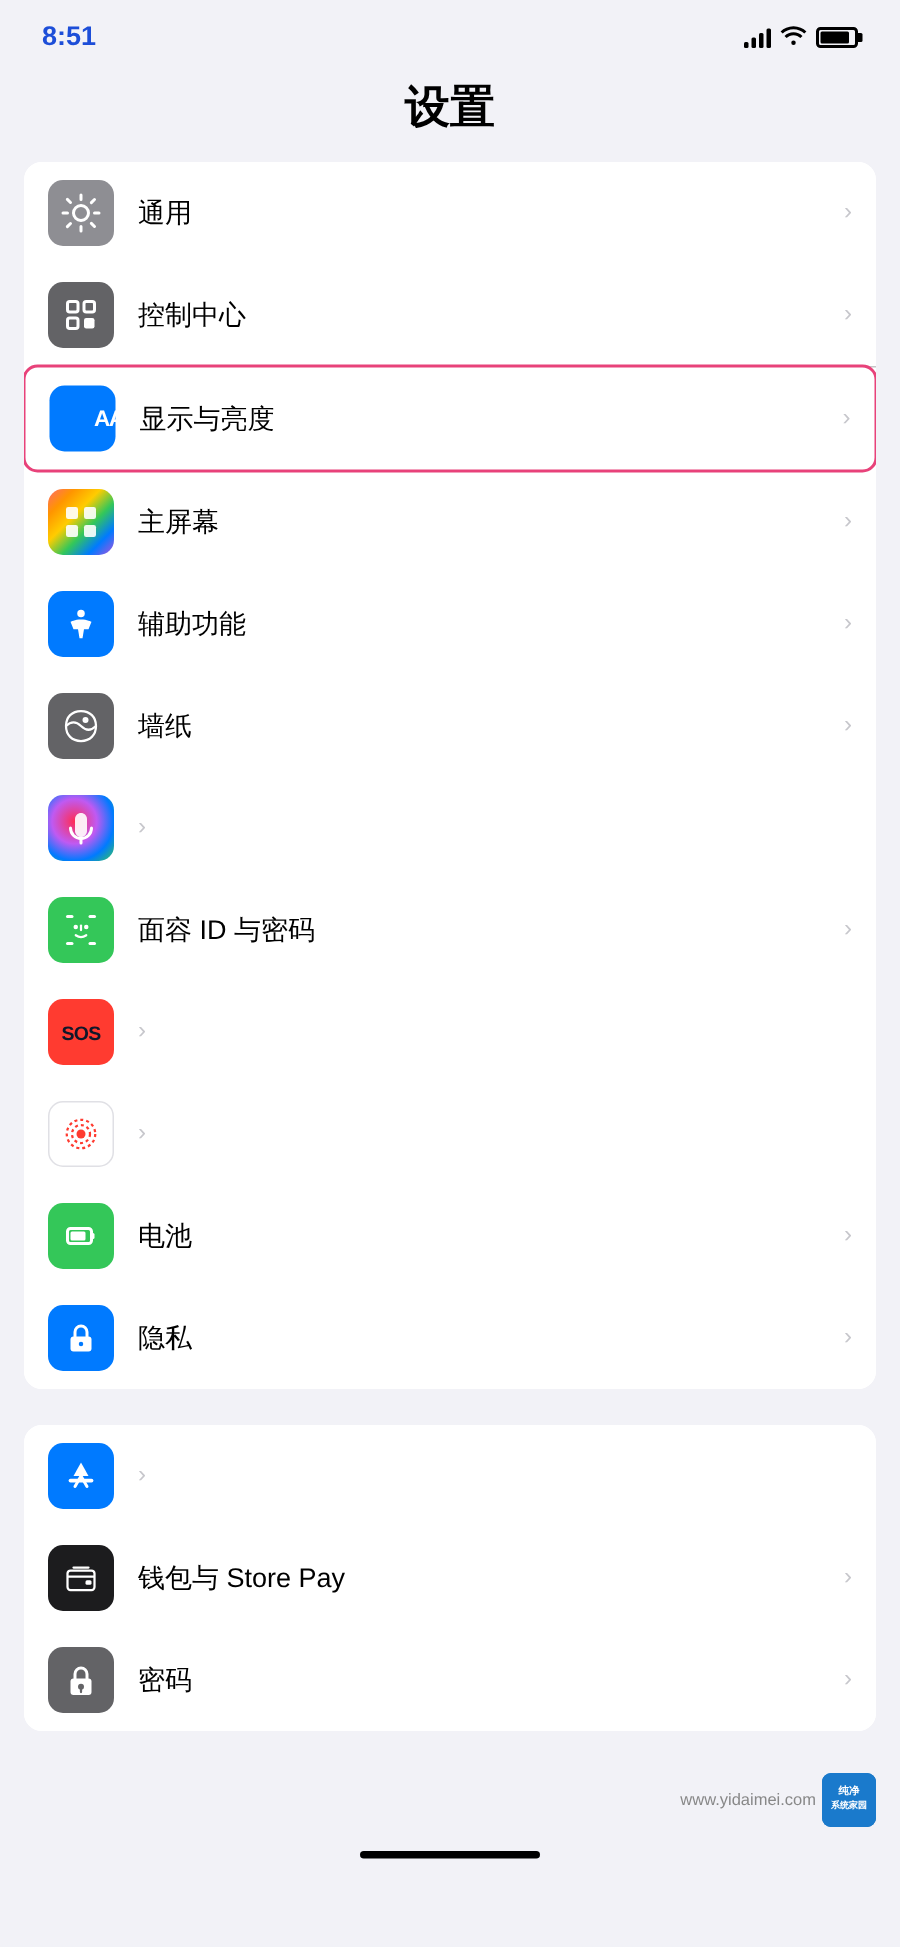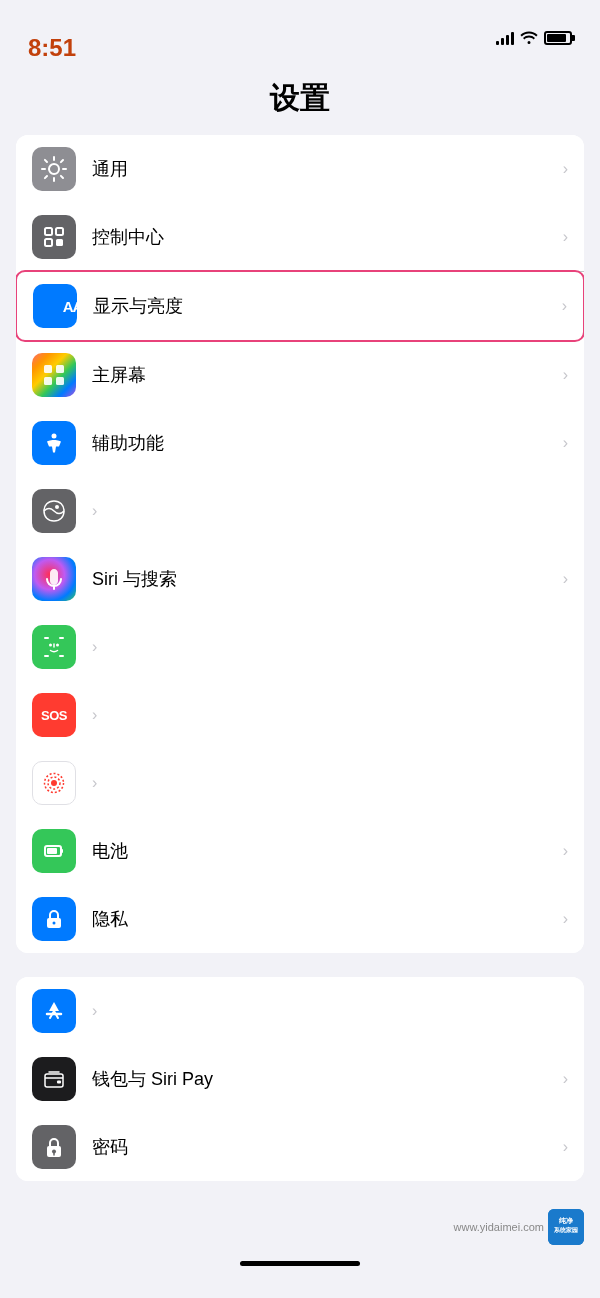--- a/index.html
+++ b/index.html
@@ -14,24 +14,23 @@
 
     
     .status-bar {
       display: flex;
       justify-content: space-between;
       align-items: center;
       padding: 14px 28px 8px 28px;
       background: #f2f2f7;
     }
     .status-time {
-      font-size: 24px;
+      font-size: 18px;
       font-weight: 600;
-      color: #c2410c;
-      margin-top: 20px;
+      color: #1d4ed8;
     }
     .status-icons {
       display: flex;
       align-items: center;
       gap: 6px;
     }
     .signal-bars {
       display: flex;
       align-items: flex-end;
       gap: 2px;
@@ -293,53 +292,54 @@
   </div>
 
   <div class="settings-item">
     <div class="item-icon" style="background:#636366;">
       <svg width="26" height="26" viewBox="0 0 26 26">
         <path d="M13 3 C7 3 3 7 3 13 S7 23 13 23 S23 19 23 13 S19 3 13 3z" fill="none" stroke="#fff" stroke-width="1.5"></path>
         <path d="M3 13 Q8 8 13 13 Q18 18 23 13" stroke="#fff" stroke-width="1.5" fill="none"></path>
         <circle cx="16" cy="9" r="2" fill="#fff"></circle>
       </svg>
     </div>
+    <span class="item-label">墙纸</span>
     <span class="chevron">›</span>
   </div>
 
   <div class="settings-item">
     <div class="item-icon" style="background: radial-gradient(circle at 40% 40%, #ff2d55 0%, #bf5af2 40%, #007aff 70%, #34c759 100%);">
       <svg width="20" height="24" viewBox="0 0 20 24">
         <path d="M10 2C7.8 2 6 3.8 6 6v8c0 2.2 1.8 4 4 4s4-1.8 4-4V6c0-2.2-1.8-4-4-4z" fill="#fff" opacity="0.9"></path>
         <path d="M3 12c0 3.9 3.1 7 7 7s7-3.1 7-7" stroke="#fff" stroke-width="2" fill="none" stroke-linecap="round"></path>
         <line x1="10" y1="19" x2="10" y2="22" stroke="#fff" stroke-width="2" stroke-linecap="round"></line>
       </svg>
     </div>
-    <span class="item-label">Siri 与搜索</span>
     <span class="chevron">›</span>
   </div>
 
   <div class="settings-item">
     <div class="item-icon icon-faceid" style="background:#34c759;">
       <svg width="26" height="26" viewBox="0 0 26 26">
         <rect x="3" y="3" width="5" height="2" rx="1" fill="#fff"></rect>
         <rect x="18" y="3" width="5" height="2" rx="1" fill="#fff"></rect>
         <rect x="3" y="21" width="5" height="2" rx="1" fill="#fff"></rect>
         <rect x="18" y="21" width="5" height="2" rx="1" fill="#fff"></rect>
         <circle cx="9.5" cy="11" r="1.5" fill="#fff"></circle>
         <circle cx="16.5" cy="11" r="1.5" fill="#fff"></circle>
         <path d="M9.5 16.5 Q13 19 16.5 16.5" stroke="#fff" stroke-width="1.5" fill="none" stroke-linecap="round"></path>
         <line x1="13" y1="10" x2="13" y2="13" stroke="#fff" stroke-width="1.5" stroke-linecap="round"></line>
       </svg>
     </div>
-    <span class="chevron">›</span>
-  </div>
-
-  <div class="settings-item">
-    <div class="item-icon icon-sos" style="background:#ff3b30; font-size:13px; font-weight:900; color:#ffffff; letter-spacing:-0.5px;">SOS</div>
+    <span class="item-label">面容 ID 与密码</span>
+    <span class="chevron">›</span>
+  </div>
+
+  <div class="settings-item">
+    <div class="item-icon icon-sos" style="background:#ff3b30; font-size:13px; font-weight:900; color:#0f172a; letter-spacing:-0.5px;">SOS</div>
     <span class="chevron">›</span>
   </div>
 
   <div class="settings-item">
     <div class="item-icon" style="background:#fff; border:1px solid #e0e0e5;">
       <svg width="26" height="26" viewBox="0 0 26 26">
         <circle cx="13" cy="13" r="3" fill="#ff3b30"></circle>
         <circle cx="13" cy="13" r="6" fill="none" stroke="#ff3b30" stroke-width="1.5" stroke-dasharray="2 2"></circle>
         <circle cx="13" cy="13" r="9.5" fill="none" stroke="#ff3b30" stroke-width="1.5" stroke-dasharray="2 2"></circle>
       </svg>
@@ -388,21 +388,21 @@
 
   <div class="settings-item">
     <div class="item-icon" style="background:#1c1c1e;">
       <svg width="26" height="26" viewBox="0 0 26 26">
         <rect x="4" y="8" width="18" height="13" rx="2" stroke="#fff" stroke-width="1.5" fill="none"></rect>
         <path d="M4 12h18" stroke="#fff" stroke-width="1.5"></path>
         <rect x="16" y="14.5" width="4" height="3" rx="1" fill="#fff"></rect>
         <path d="M8 6 L18 6" stroke="#fff" stroke-width="1.5" stroke-linecap="round"></path>
       </svg>
     </div>
-    <span class="item-label">钱包与 Siri Pay</span>
+    <span class="item-label">钱包与 Store Pay</span>
     <span class="chevron">›</span>
   </div>
 
   <div class="settings-item">
     <div class="item-icon" style="background:#636366;">
       <svg width="26" height="26" viewBox="0 0 26 26">
         <rect x="6" y="12" width="14" height="11" rx="2" fill="#fff"></rect>
         <path d="M9 12V9a4 4 0 018 0v3" stroke="#fff" stroke-width="2" fill="none" stroke-linecap="round"></path>
         <circle cx="13" cy="17.5" r="2" fill="#636366"></circle>
         <line x1="13" y1="19.5" x2="13" y2="21" stroke="#636366" stroke-width="1.5" stroke-linecap="round"></line>

